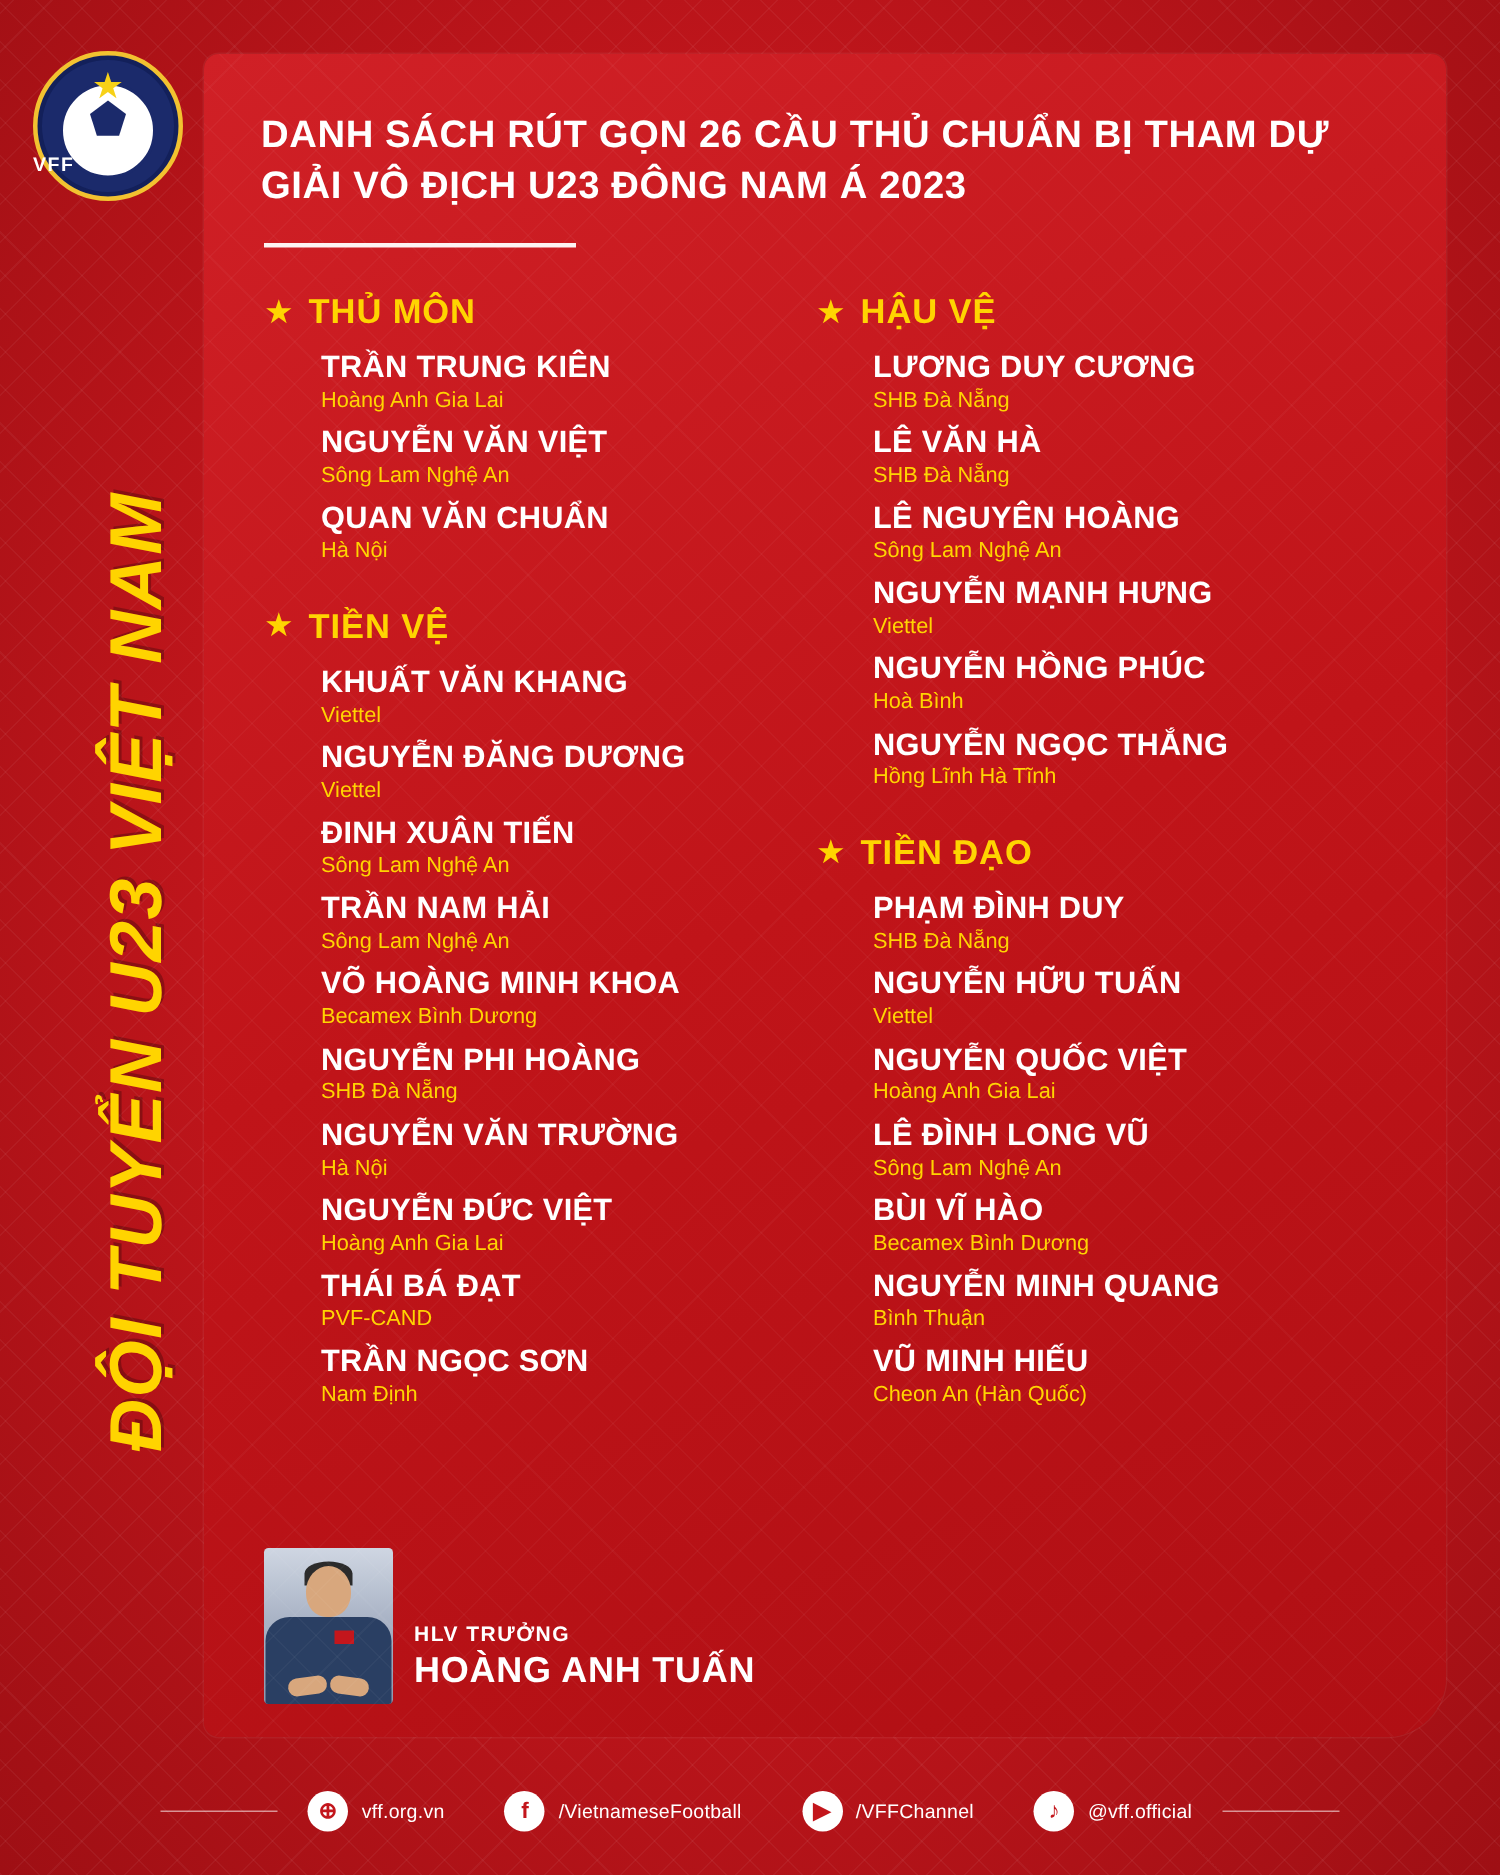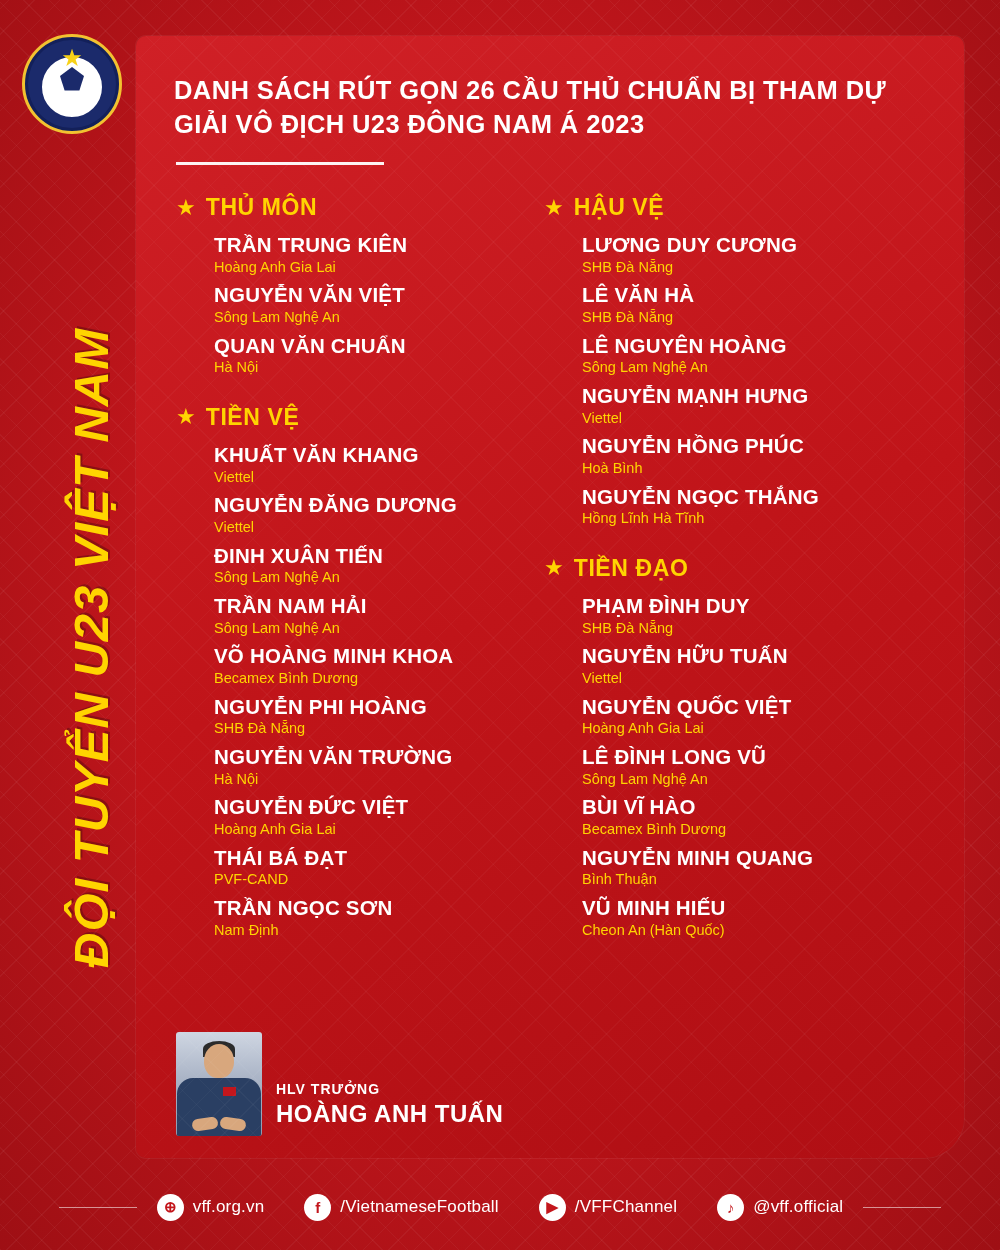--- a/index.html
+++ b/index.html
@@ -81,21 +81,21 @@
     transform: translateX(-50%);
     color: #f7d117;
     font-size: 24px;
     line-height: 24px;
   }
   .logo-text {
     position: absolute;
     left: 0;
     right: 0;
     bottom: 17px;
-    text-align: center;
+    text-align: left;
     color: #ffffff;
     font-size: 13px;
     font-weight: bold;
     letter-spacing: 1px;
   }
 
   
   .side-title {
     position: absolute;
     left: -289px;
@@ -274,21 +274,21 @@
     gap: 0;
   }
   .foot-item {
     display: flex;
     align-items: center;
     gap: 9px;
     padding: 0 20px;
   }
   .foot-label {
     color: #ffffff;
-    font-size: 17px;
+    font-size: 13px;
     letter-spacing: 0.2px;
   }
   .badge {
     width: 27px;
     height: 27px;
     border-radius: 50%;
     background: #ffffff;
     color: #c3161c;
     display: flex;
     align-items: center;

